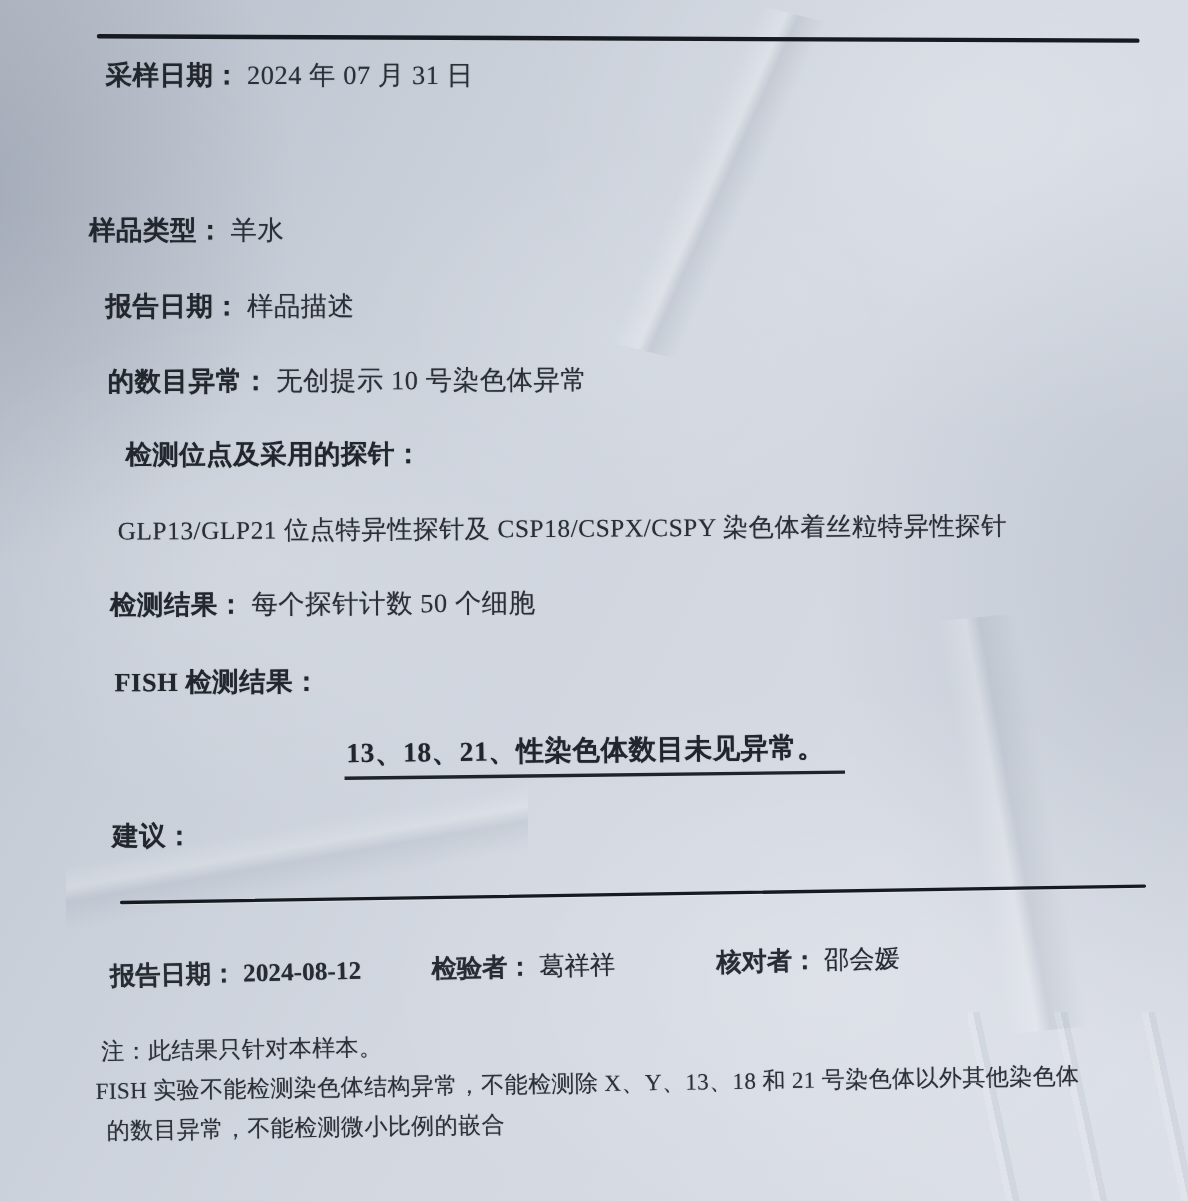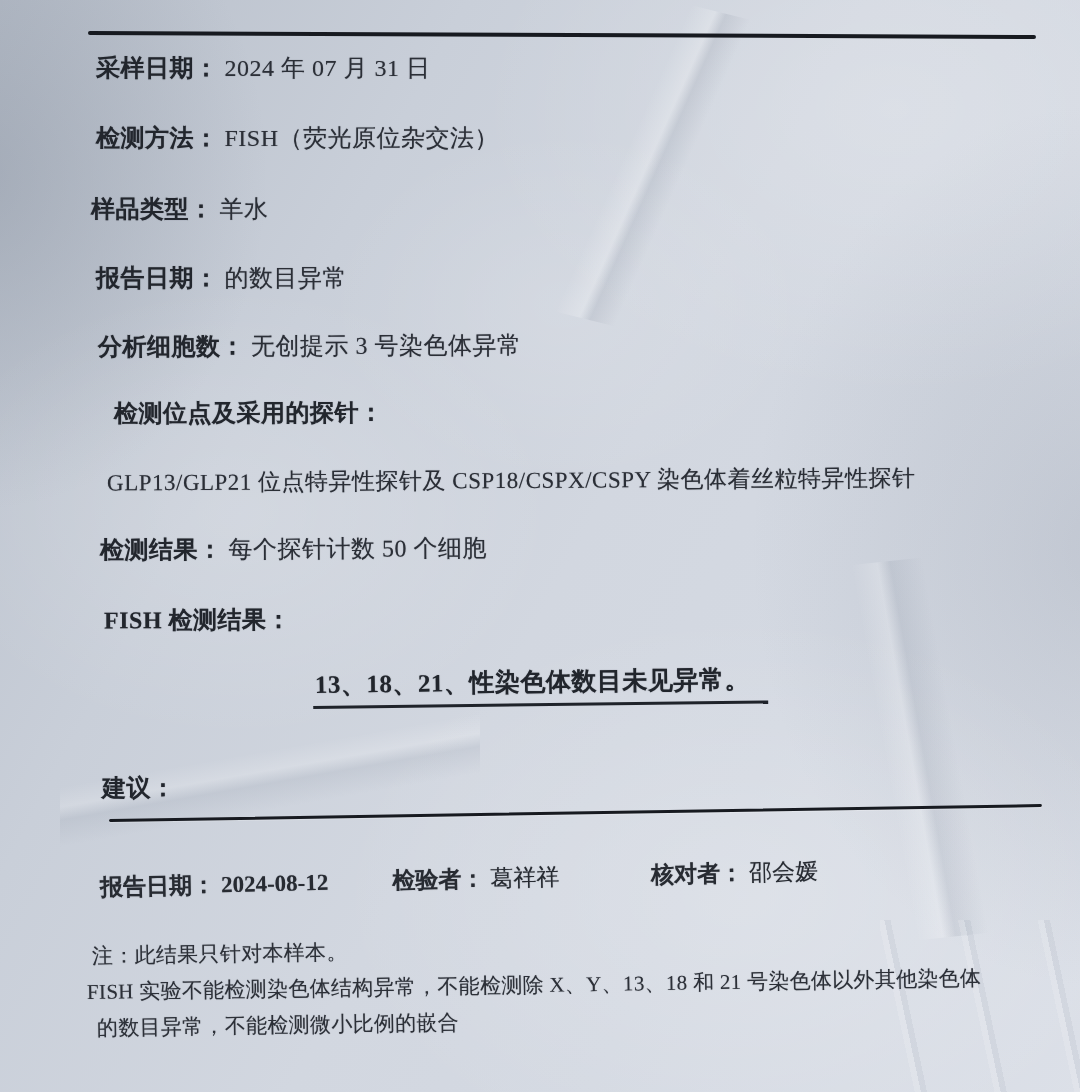--- a/index.html
+++ b/index.html
@@ -77,53 +77,50 @@
   <div class="crease c2"></div>
   <div class="crease c3"></div>
   <div class="crease c4"></div>
 
   <div class="rule top"></div>
 
   <div class="line" style="left:96px;top:52px;">
     <span class="lbl">采样日期：</span><span class="val">2024 年 07 月 31 日</span>
   </div>
 
-  <div class="line" style="left:96px;top:122px;">
-    <span class="lbl">检测方法：</span><span class="val">FISH（荧光原位杂交法）</span>
-  </div>
 
-  <div class="line" style="left:91px;top:193px;">
+  <div class="line" style="left:81px;top:193px;">
     <span class="lbl">样品类型：</span><span class="val">羊水</span>
   </div>
 
   <div class="line" style="left:96px;top:262px;">
-    <span class="lbl">报告日期：</span><span class="val">的数目异常</span>
+    <span class="lbl">报告日期：</span><span class="val">样品描述</span>
   </div>
 
   <div class="line" style="left:98px;top:330px;transform:rotate(-0.2deg);">
-    <span class="lbl">分析细胞数：</span><span class="val">无创提示 3 号染色体异常</span>
+    <span class="lbl">的数目异常：</span><span class="val">无创提示 10 号染色体异常</span>
   </div>
 
   <div class="line" style="left:98px;top:397px;transform:rotate(-0.2deg);margin-left:16px;">
     <span class="lbl">检测位点及采用的探针：</span>
   </div>
 
   <div class="line probe" style="left:107px;top:465px;transform:rotate(-0.35deg);">GLP13/GLP21 位点特异性探针及 CSP18/CSPX/CSPY 染色体着丝粒特异性探针</div>
 
   <div class="line" style="left:100px;top:533px;transform:rotate(-0.3deg);">
     <span class="lbl">检测结果：</span><span class="val">每个探针计数 50 个细胞</span>
   </div>
 
   <div class="line result-header" style="left:104px;top:604px;transform:rotate(-0.25deg);">
     <span class="lbl">FISH 检测结果：</span>
   </div>
 
   <div class="line result-line" style="left:313px;top:668px;">13、18、21、性染色体数目未见异常。</div>
 
-  <div class="line" style="left:102px;top:744px;transform:rotate(-0.3deg);margin-top:28px;">
+  <div class="line" style="left:102px;top:744px;transform:rotate(-0.3deg);">
     <span class="lbl">建议：</span>
   </div>
 
   <div class="rule mid"></div>
 
   <div class="signoff">
     <span class="item">
       <span class="lbl">报告日期：</span><span class="val date">2024-08-12</span>
     </span>
     <span class="item inspector">

